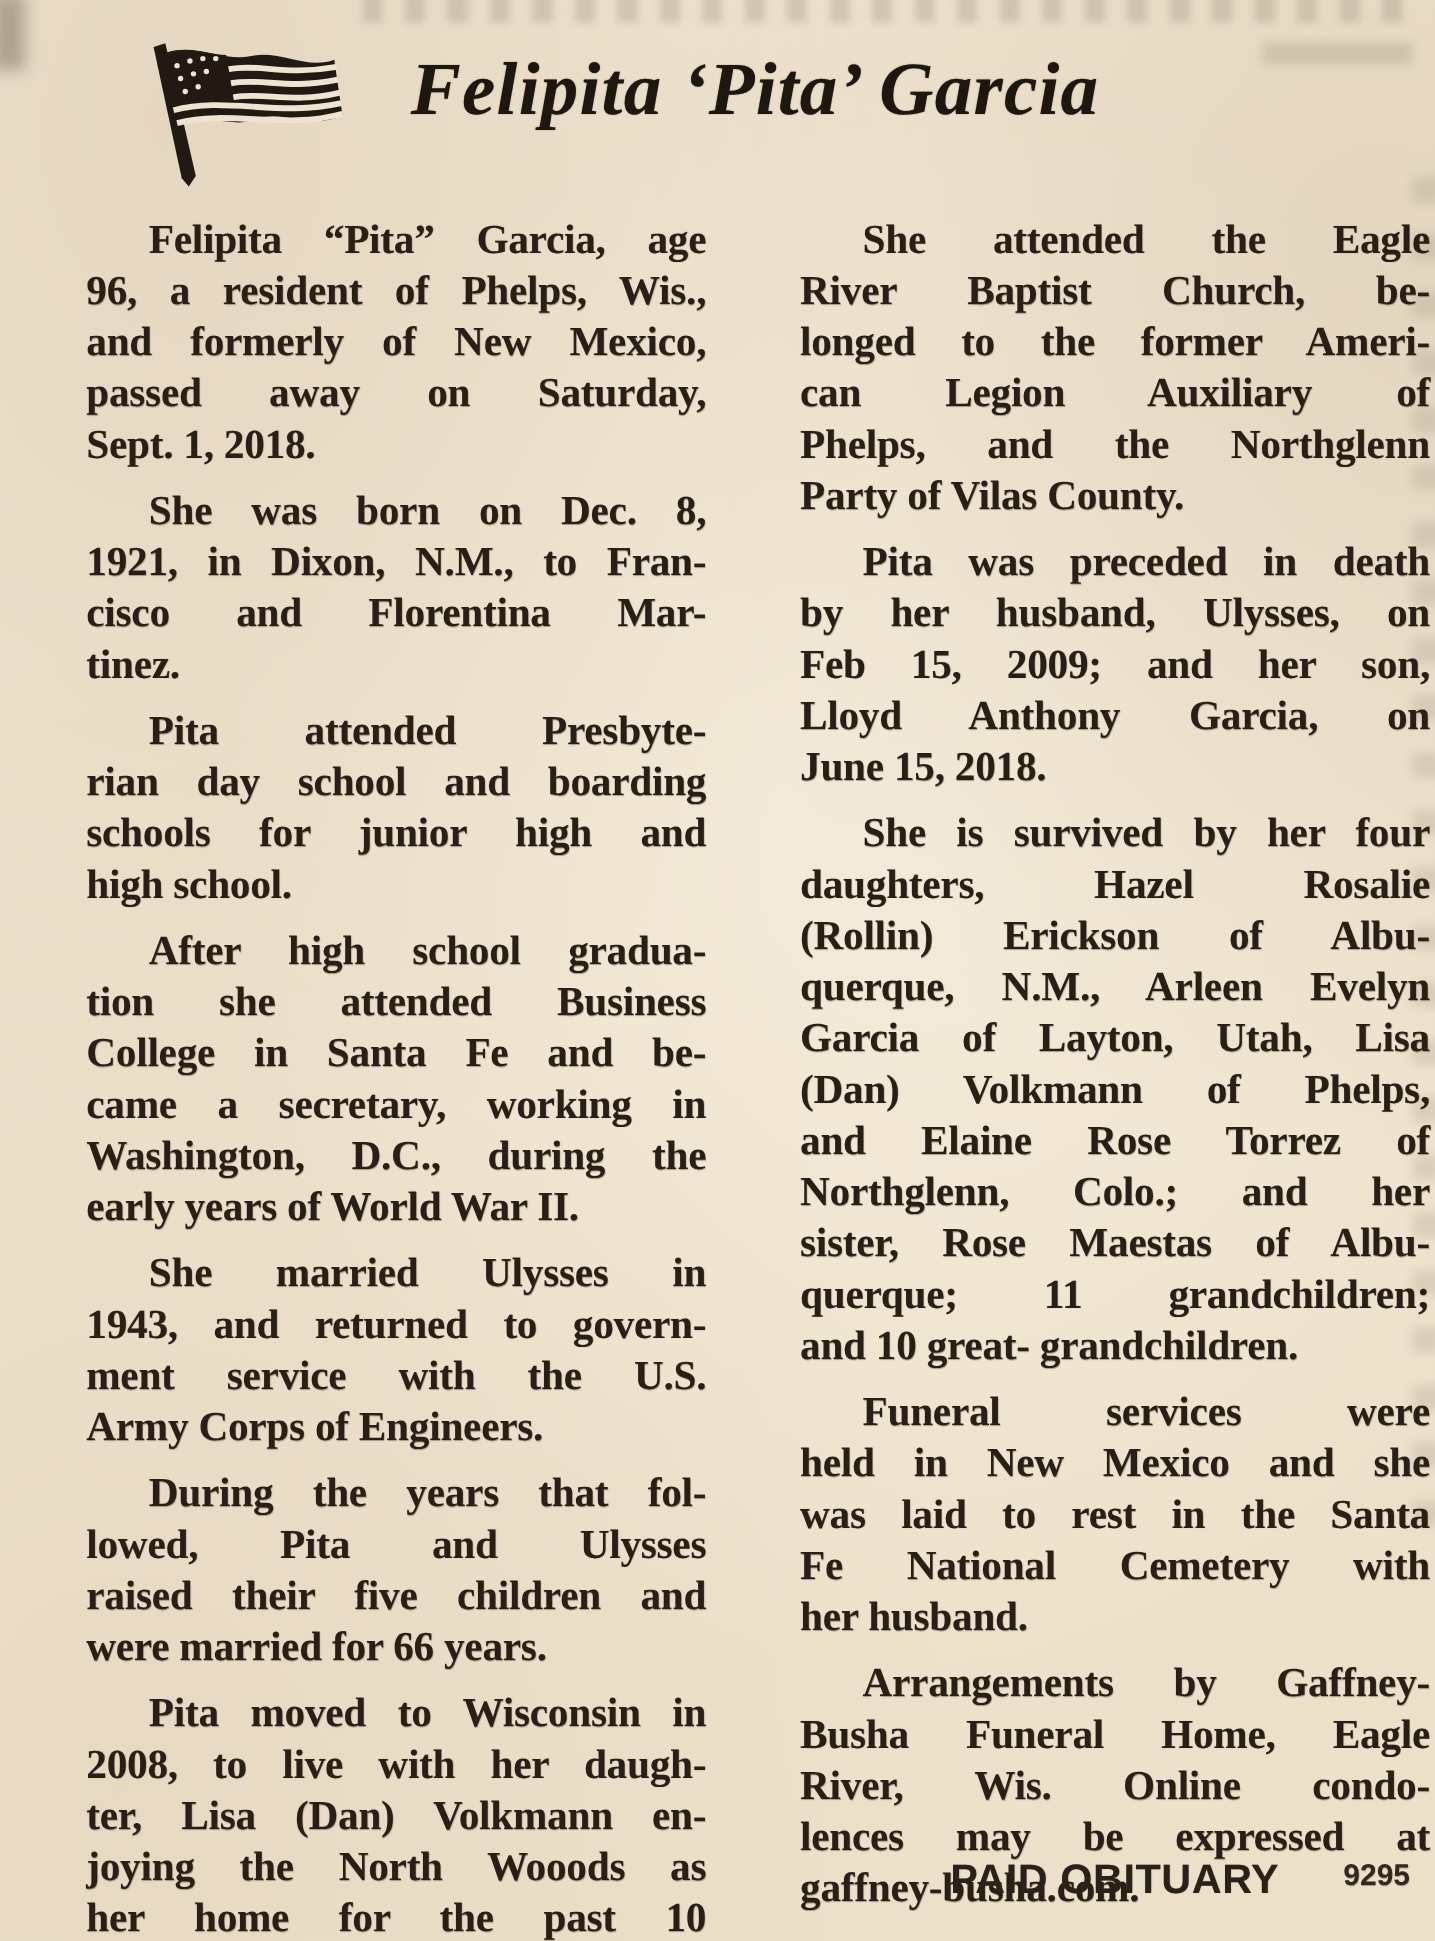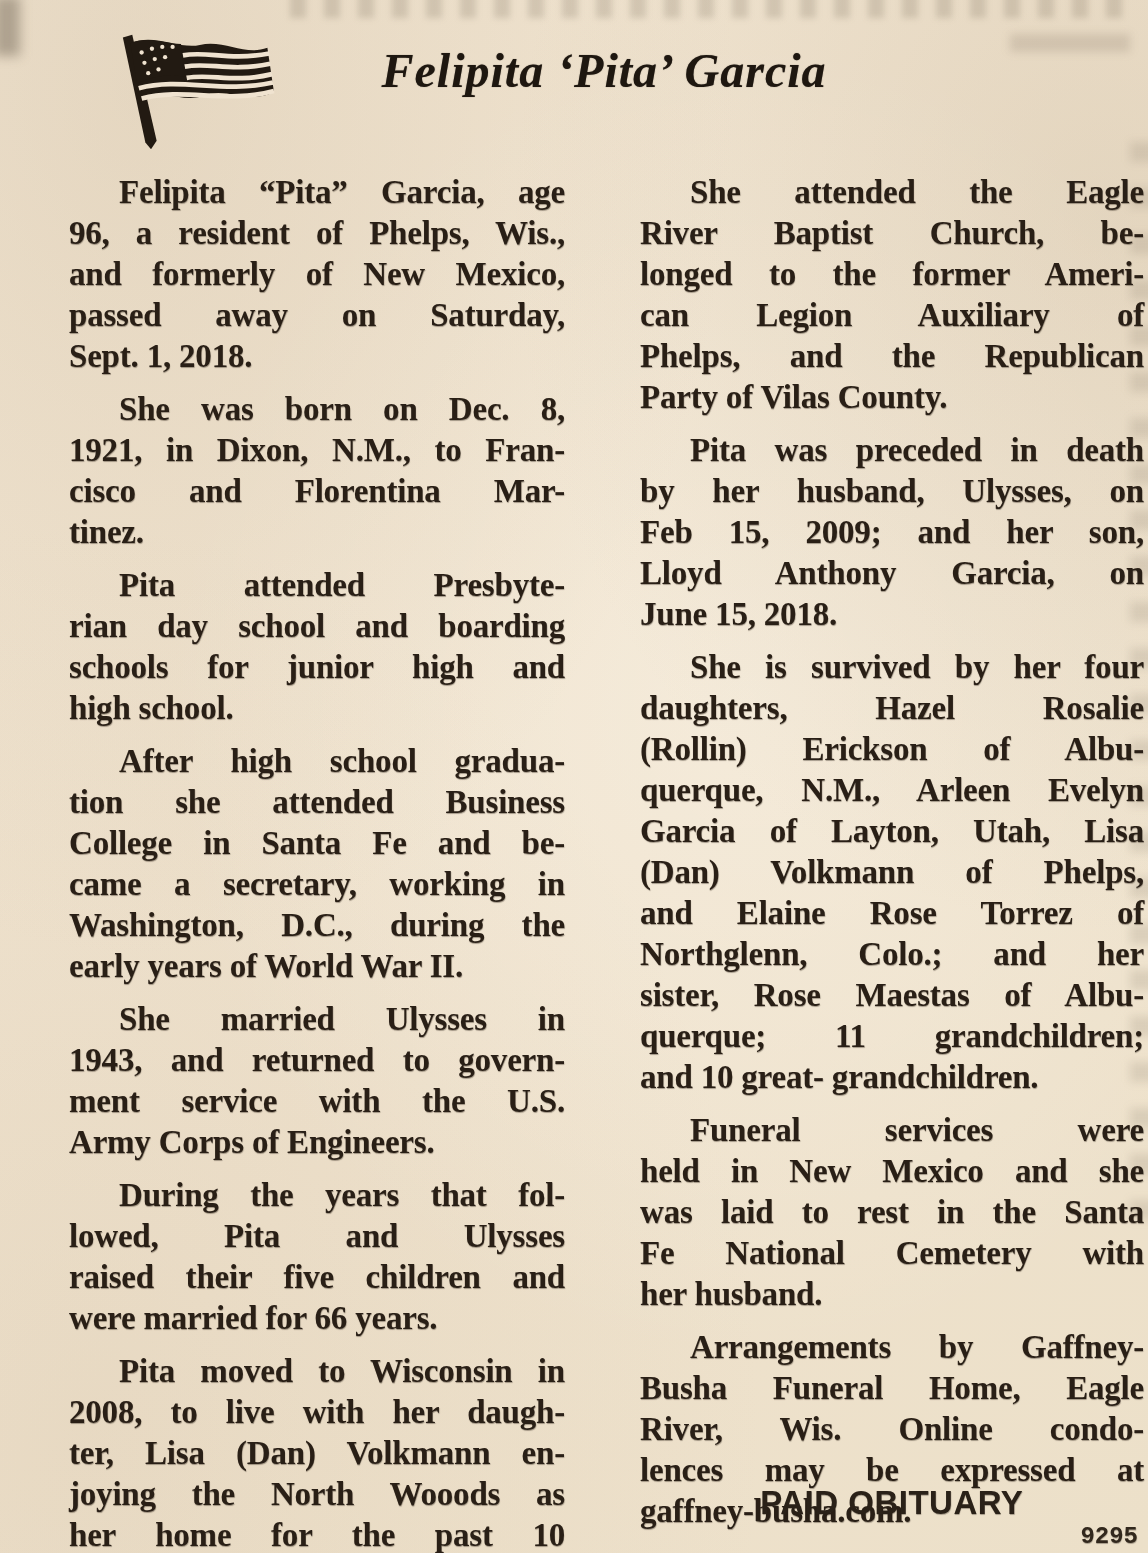--- a/index.html
+++ b/index.html
@@ -33,21 +33,21 @@
   .a3{top:-4px;left:-6px;width:26px;height:60px;background:rgba(70,58,44,.35);filter:blur(6px);}
   .a4{top:34px;right:18px;width:120px;height:18px;background:rgba(110,96,78,.18);filter:blur(4px);}
 
   .masthead{position:absolute;top:0;left:0;width:1148px;height:150px;}
   .flag{position:absolute;left:104px;top:30px;width:186px;height:122px;}
   .title{
     position:absolute;left:0;top:26px;width:1148px;margin:0;
     padding-left:60px;box-sizing:border-box;
     text-align:center;
     font-family:"Liberation Serif","DejaVu Serif",serif;
-    font-style:italic;font-weight:700;font-size:48px;line-height:90px;
+    font-style:italic;font-weight:700;font-size:60px;line-height:90px;
     letter-spacing:1px;color:#1e1710;
     text-shadow:0 0 1px rgba(30,23,16,.55);
   }
 
   .col{position:absolute;top:160px;}
   .col-left{left:57px;width:520px;}
   .col-right{left:628px;width:528px;}
 
   .para{margin:12px;}
   .line{
@@ -65,25 +65,24 @@
     position:absolute;left:612px;top:1484px;width:528px;height:40px;
   }
   .paid{
     position:absolute;left:50%;transform:translateX(-44%);
     font-family:"Liberation Sans","DejaVu Sans",sans-serif;
     font-weight:700;font-size:33px;color:#2a2118;
     letter-spacing:.5px;white-space:nowrap;
     text-shadow:0.3px 0.5px 0.7px rgba(41,31,22,.35);
   }
   .num{
-    position:absolute;right:2px;top:3px;
-    font-family:Liberation Mono, monospace;
+    position:absolute;right:12px;top:3px;
+    font-family:Liberation Sans, sans-serif;
     font-weight:700;font-size:24px;color:#32281d;
     text-shadow:0.3px 0.5px 0.7px rgba(41,31,22,.35);
-    margin-top:36px;
   }
 </style>
 </head>
 <body>
 
 <div class="sheet">
   <div class="artifact a1"></div>
   <div class="artifact a2"></div>
   <div class="artifact a3"></div>
   <div class="artifact a4"></div>
@@ -171,21 +170,21 @@
         <div class="line">her home for the past 10</div>
         <div class="line last">years of her life.</div>
       </div>
     </section>
   <section class="col col-right">
       <div class="para">
         <div class="line first">She attended the Eagle</div>
         <div class="line">River Baptist Church, be-</div>
         <div class="line">longed to the former Ameri-</div>
         <div class="line">can Legion Auxiliary of</div>
-        <div class="line">Phelps, and the Republican</div>
+        <div class="line">Phelps, and the Northglenn</div>
         <div class="line last">Party of Vilas County.</div>
       </div>
       <div class="para">
         <div class="line first">Pita was preceded in death</div>
         <div class="line">by her husband, Ulysses, on</div>
         <div class="line">Feb 15, 2009; and her son,</div>
         <div class="line">Lloyd Anthony Garcia, on</div>
         <div class="line last">June 15, 2018.</div>
       </div>
       <div class="para">

